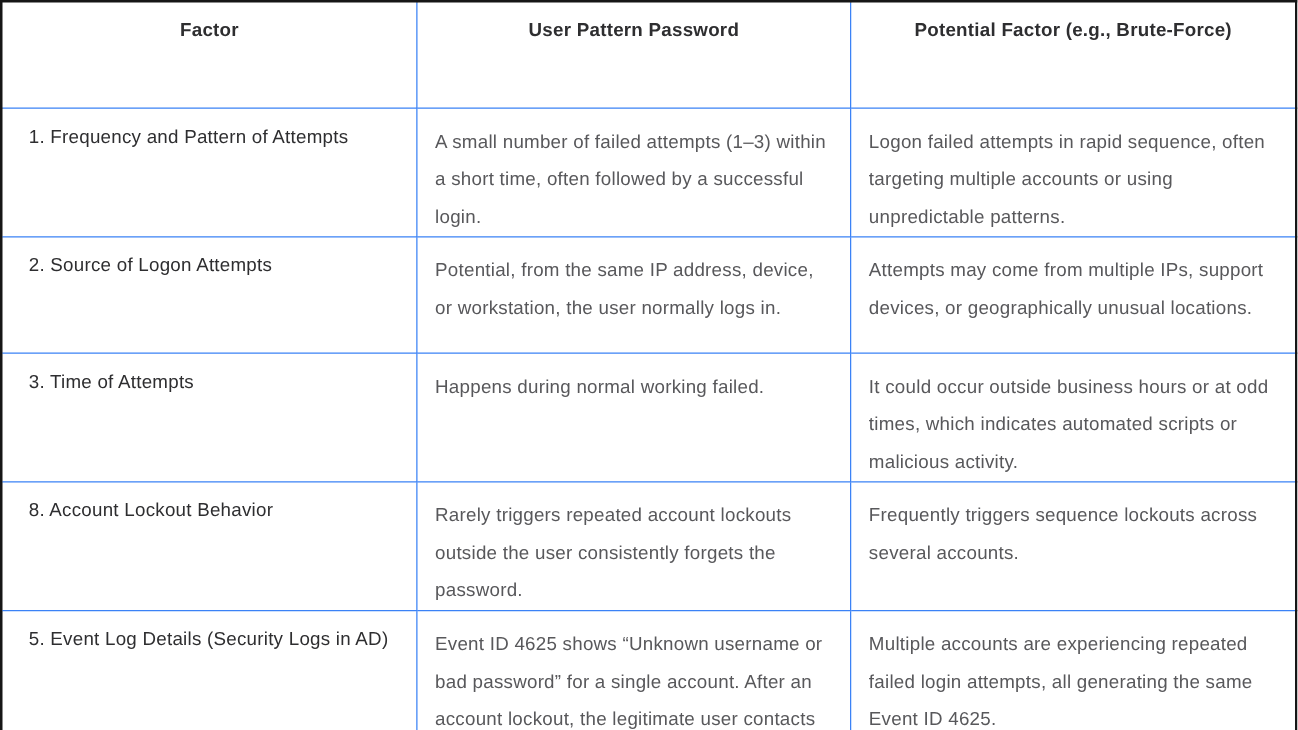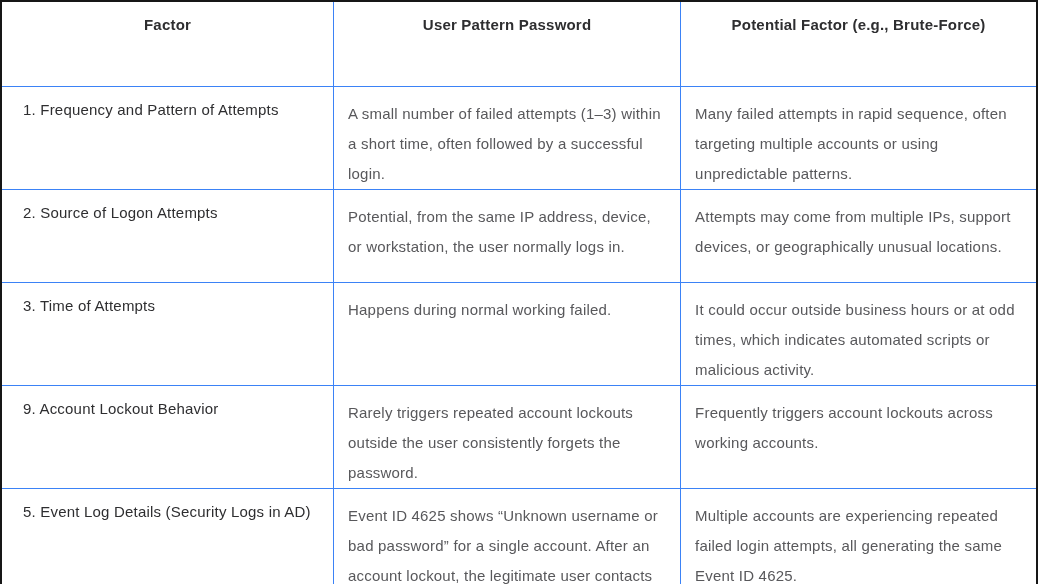--- a/index.html
+++ b/index.html
@@ -72,36 +72,36 @@
       <tr>
         <th>Factor</th>
         <th>User Pattern Password</th>
         <th>Potential Factor (e.g., Brute-Force)</th>
       </tr>
     </thead>
     <tbody>
       <tr class="row-1">
         <td class="factor-cell">1. Frequency and Pattern of Attempts</td>
         <td class="body-cell">A small number of failed attempts (1–3) within a short time, often followed by a successful login.</td>
-        <td class="body-cell">Many failed attempts in rapid sequence, often targeting multiple accounts or using unpredictable patterns.</td>
+        <td class="body-cell">Logon failed attempts in rapid sequence, often targeting multiple accounts or using unpredictable patterns.</td>
       </tr>
       <tr class="row-2">
         <td class="factor-cell">2. Source of Logon Attempts</td>
         <td class="body-cell">Potential, from the same IP address, device, or workstation, the user normally logs in.</td>
         <td class="body-cell">Attempts may come from multiple IPs, support devices, or geographically unusual locations.</td>
       </tr>
       <tr class="row-3">
         <td class="factor-cell">3. Time of Attempts</td>
         <td class="body-cell">Happens during normal working failed.</td>
         <td class="body-cell">It could occur outside business hours or at odd times, which indicates automated scripts or malicious activity.</td>
       </tr>
       <tr class="row-4">
-        <td class="factor-cell">9. Account Lockout Behavior</td>
+        <td class="factor-cell">8. Account Lockout Behavior</td>
         <td class="body-cell">Rarely triggers repeated account lockouts outside the user consistently forgets the password.</td>
-        <td class="body-cell">Frequently triggers account lockouts across working accounts.</td>
+        <td class="body-cell">Frequently triggers sequence lockouts across several accounts.</td>
       </tr>
       <tr class="row-5">
         <td class="factor-cell">5. Event Log Details (Security Logs in AD)</td>
         <td class="body-cell">Event ID 4625 shows “Unknown username or bad password” for a single account. After an account lockout, the legitimate user contacts IT support.</td>
         <td class="body-cell">Multiple accounts are experiencing repeated failed login attempts, all generating the same Event ID 4625.</td>
       </tr>
     </tbody>
   </table>
 </div>
 

